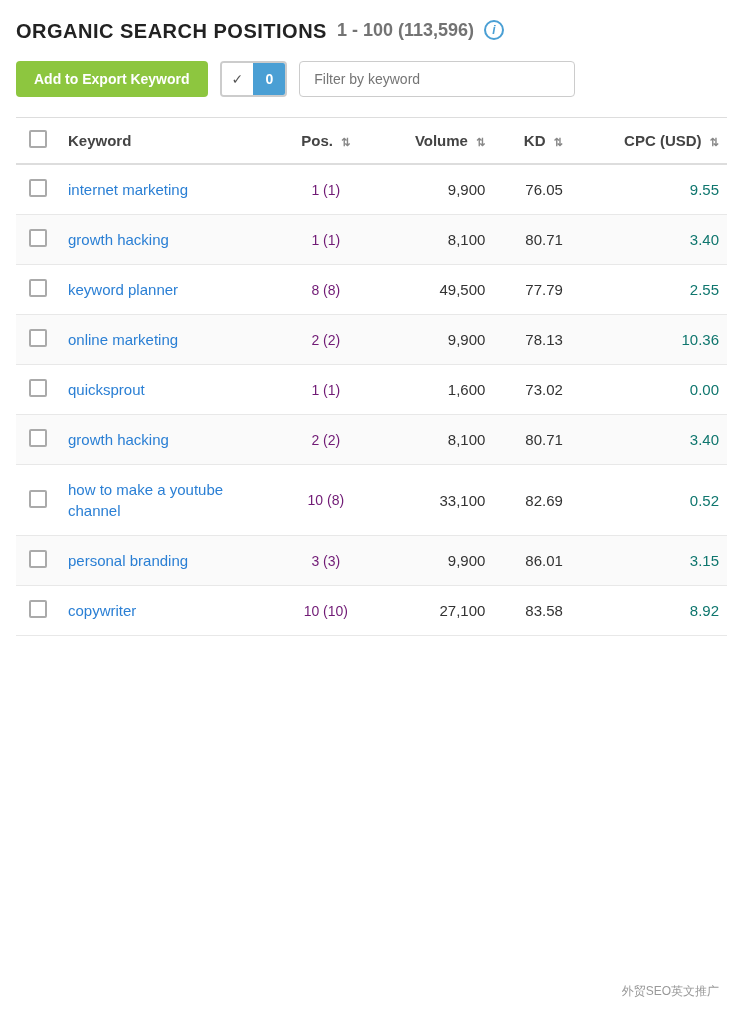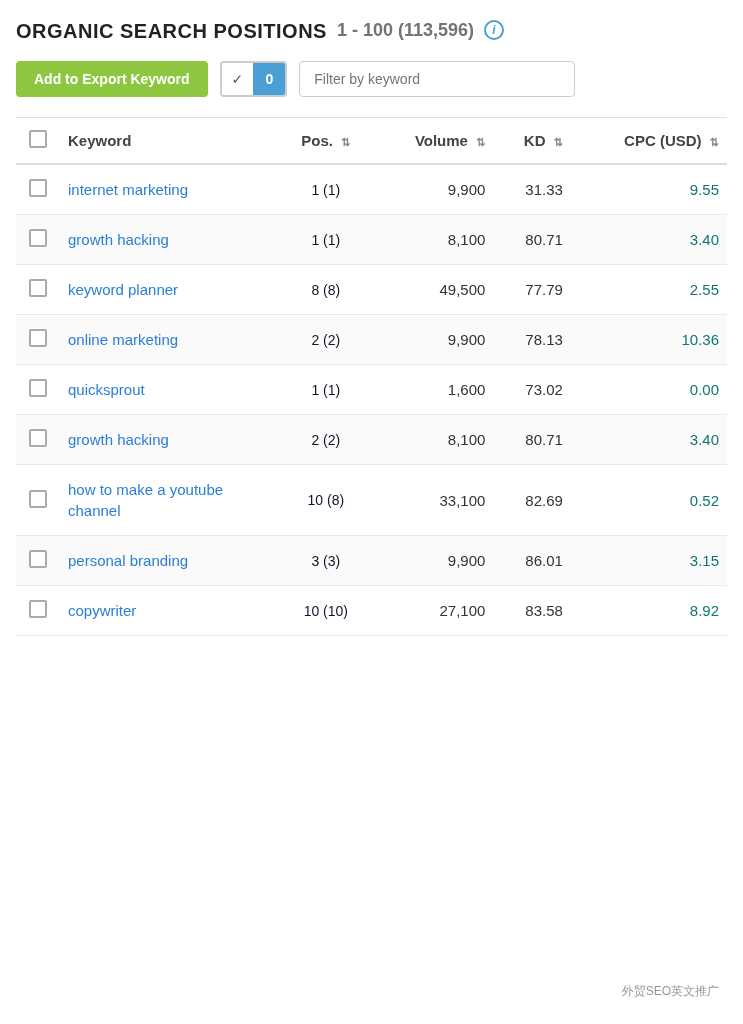--- a/index.html
+++ b/index.html
@@ -136,21 +136,21 @@
     }
     tbody td:first-child {
       text-align: center;
     }
     td.col-keyword a {
       color: #2a7fd4;
       text-decoration: none;
       font-size: 15px;
       line-height: 1.4;
     }
-    td.col-pos { text-align: center; color: #0f172a; font-size: 14px; }
+    td.col-pos { text-align: center; color: #701a75; font-size: 14px; }
     td.col-volume { text-align: right; color: #333; }
     td.col-kd { text-align: right; color: #333; }
     td.col-cpc { text-align: right; color: #0f766e; }
     .checkbox {
       width: 18px;
       height: 18px;
       border: 2px solid #aaa;
       border-radius: 2px;
       display: inline-block;
       background: #fff;
@@ -212,21 +212,21 @@
   <tbody id="table-body">
   <tr>
       <td>
         <span class="checkbox"></span>
       </td>
       <td class="col-keyword">
         <a href="#">internet marketing</a>
       </td>
       <td class="col-pos">1 (1)</td>
       <td class="col-volume">9,900</td>
-      <td class="col-kd">31.33</td>
+      <td class="col-kd">76.05</td>
       <td class="col-cpc">9.55</td>
     </tr>
       <tr>
       <td>
         <span class="checkbox"></span>
       </td>
       <td class="col-keyword">
         <a href="#">growth hacking</a>
       </td>
       <td class="col-pos">1 (1)</td>

